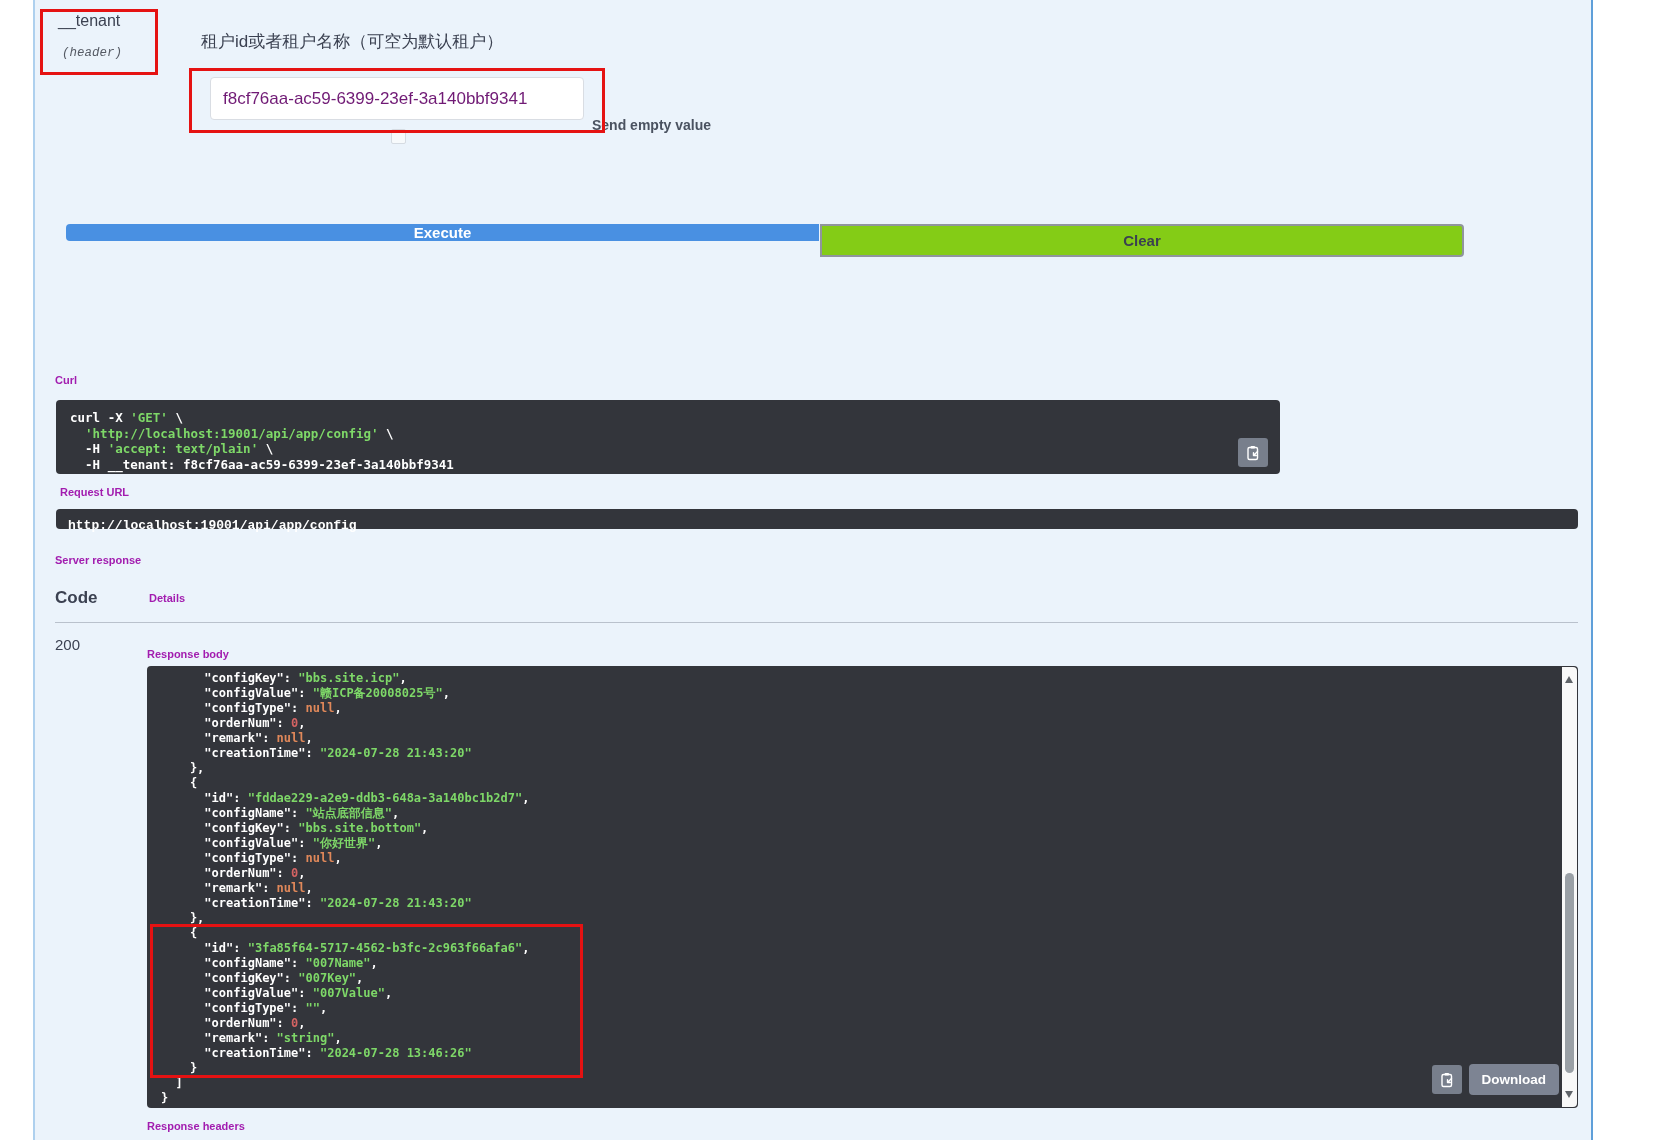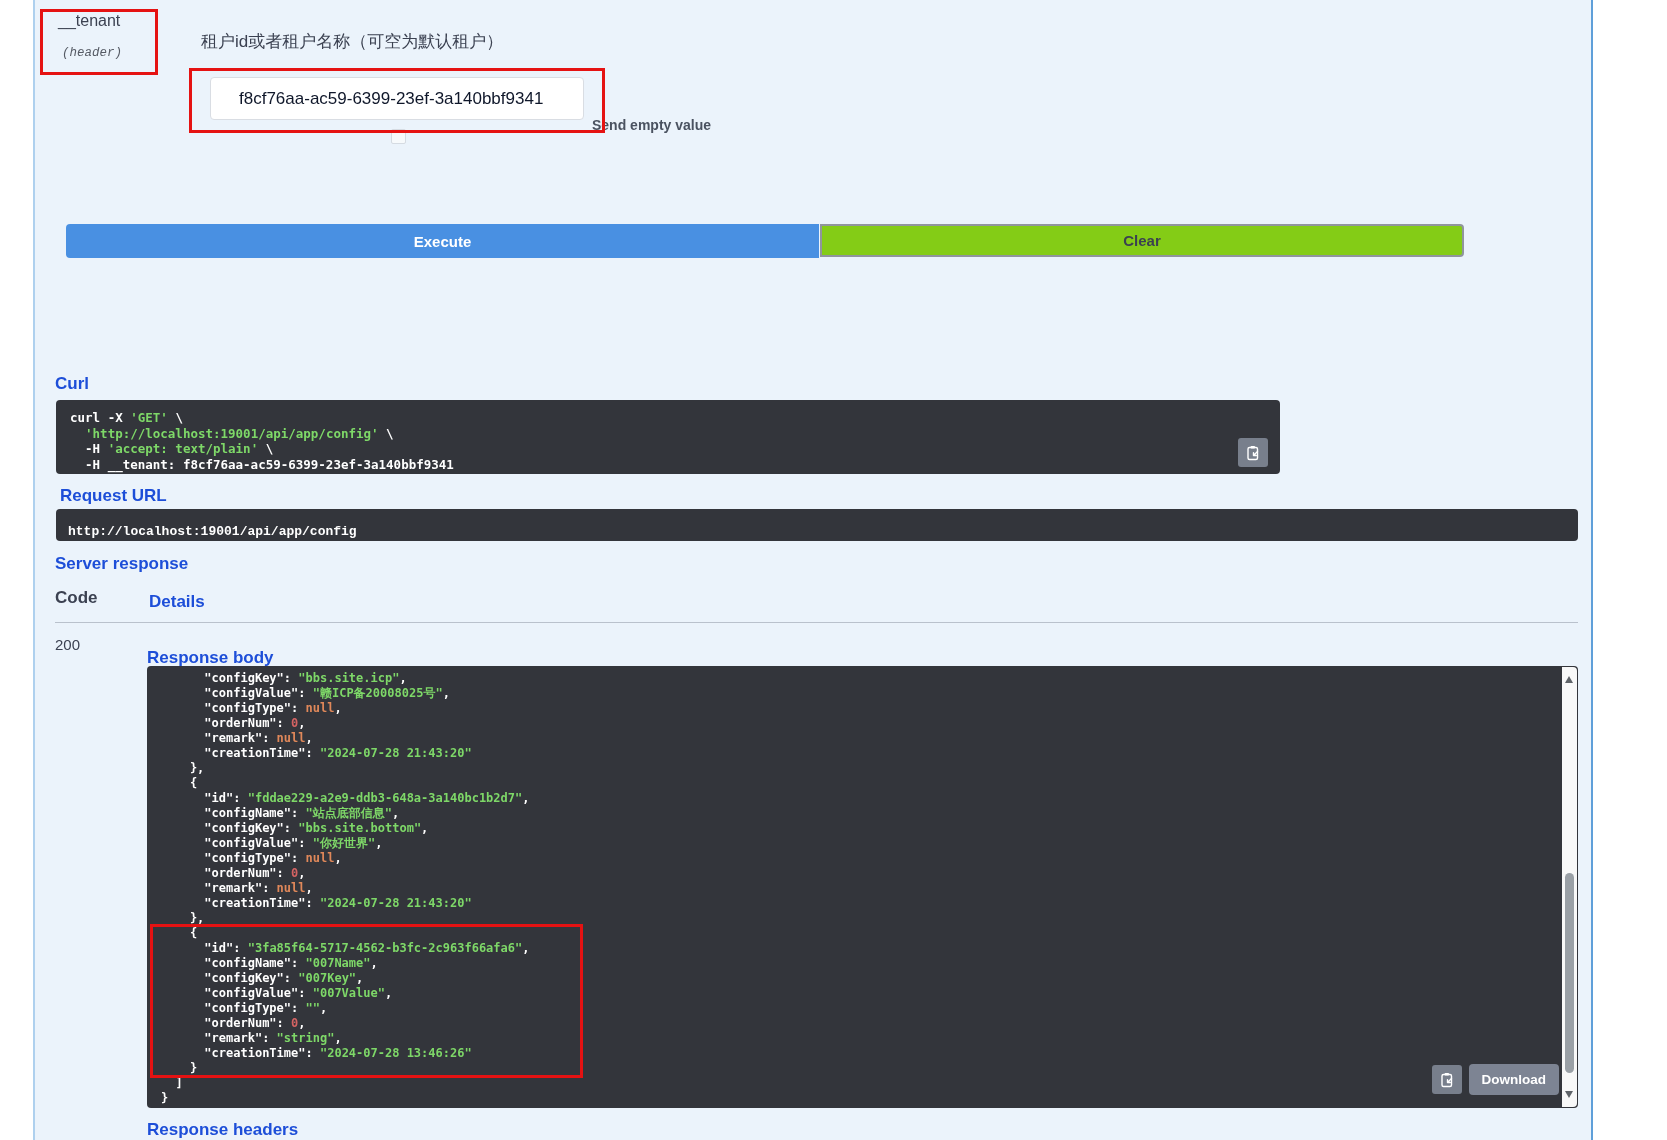--- a/index.html
+++ b/index.html
@@ -14,52 +14,52 @@
   
   .ann{border:3px solid var(--red);box-sizing:border-box;z-index:60;pointer-events:none;background:transparent;}
 
   
   .param-name{left:58px;top:12px;font-size:16px;color:#3b4151;}
   .param-loc{left:62px;top:46px;font-size:12.5px;font-style:italic;
              font-family:"Liberation Mono",monospace;color:#555a64;}
   .param-desc{left:201px;top:30px;font-size:17px;color:#3b4151;}
   .param-input{left:210px;top:77px;width:374px;height:43px;box-sizing:border-box;
                background:#fff;border:1px solid #d9dde3;border-radius:4px;
-               padding:0 28px;font-size:17px;color:#0f172a;font-family:"Liberation Sans",sans-serif;}
+               padding:0 12px;font-size:17px;color:#701a75;font-family:"Liberation Sans",sans-serif;}
   .checkbox{left:391px;top:129px;width:15px;height:15px;background:#f7fafc;
             border:1px solid #d5dbe2;border-radius:2px;box-sizing:border-box;}
   .send-empty{left:592px;top:117px;font-size:14px;font-weight:700;color:#4a5260;}
 
   
   .btn{display:flex;align-items:center;justify-content:center;font-weight:700;
        font-size:15px;cursor:pointer;box-sizing:border-box;}
-  .btn-execute{left:66px;top:224px;width:753px;height:34px;background:var(--accent);
+  .btn-execute{left:66px;top:224px;width:753px;height:17px;background:var(--accent);
                color:#fff;border:none;border-radius:4px 0 0 4px;}
   .btn-clear{left:820px;top:224px;width:644px;height:33px;background:#84cc16;
              color:#3b4151;border:2px solid #90959c;border-radius:0 4px 4px 0;}
 
   
   .responses-bar{left:33px;top:289px;width:1560px;height:59px;background:rgba(255,255,255,.88);
                  box-shadow:0 1px 2px rgba(0,0,0,.12);display:flex;align-items:center;
                  padding-left:22px;box-sizing:border-box;z-index:2;}
   .responses-title{font-size:15.5px;font-weight:700;color:#3b4151;}
 
-  .lbl{font-size:17px;font-weight:700;color:#1d4ed8;}
+  .lbl{font-size:11px;font-weight:700;color:#a21caf;}
 
   
   .dark{background:var(--codebg);border-radius:4px;box-sizing:border-box;color:#fff;}
   .codeblock{white-space:pre;font-family:"DejaVu Sans Mono",monospace;font-weight:700;}
   .tok-p{color:#ffffff;}
   .tok-s{color:var(--green);}
   .tok-n{color:var(--num);}
   .tok-u{color:var(--nul);}
 
   .curl-block{left:56px;top:400px;width:1224px;height:74px;padding:10px 14px;
               font-size:12.5px;line-height:15.5px;}
-  .url-block{left:56px;top:509px;width:1522px;height:20px;padding:16px 12px;
+  .url-block{left:56px;top:509px;width:1522px;height:20px;padding:10px 12px;
              font-family:"Liberation Mono",monospace;font-weight:700;font-size:13px;line-height:14px;}
 
   .copy-btn{width:30px;height:29px;background:#787f8c;border:none;border-radius:3px;
             display:flex;align-items:center;justify-content:center;cursor:pointer;padding:0;}
   .copy-btn svg{display:block;}
 
   
   .code-header{left:55px;top:588px;font-size:17px;font-weight:700;}
   .details-header{left:149px;top:592px;}
   .divider{left:55px;top:622px;width:1523px;height:1px;background:rgba(59,65,81,.28);}

